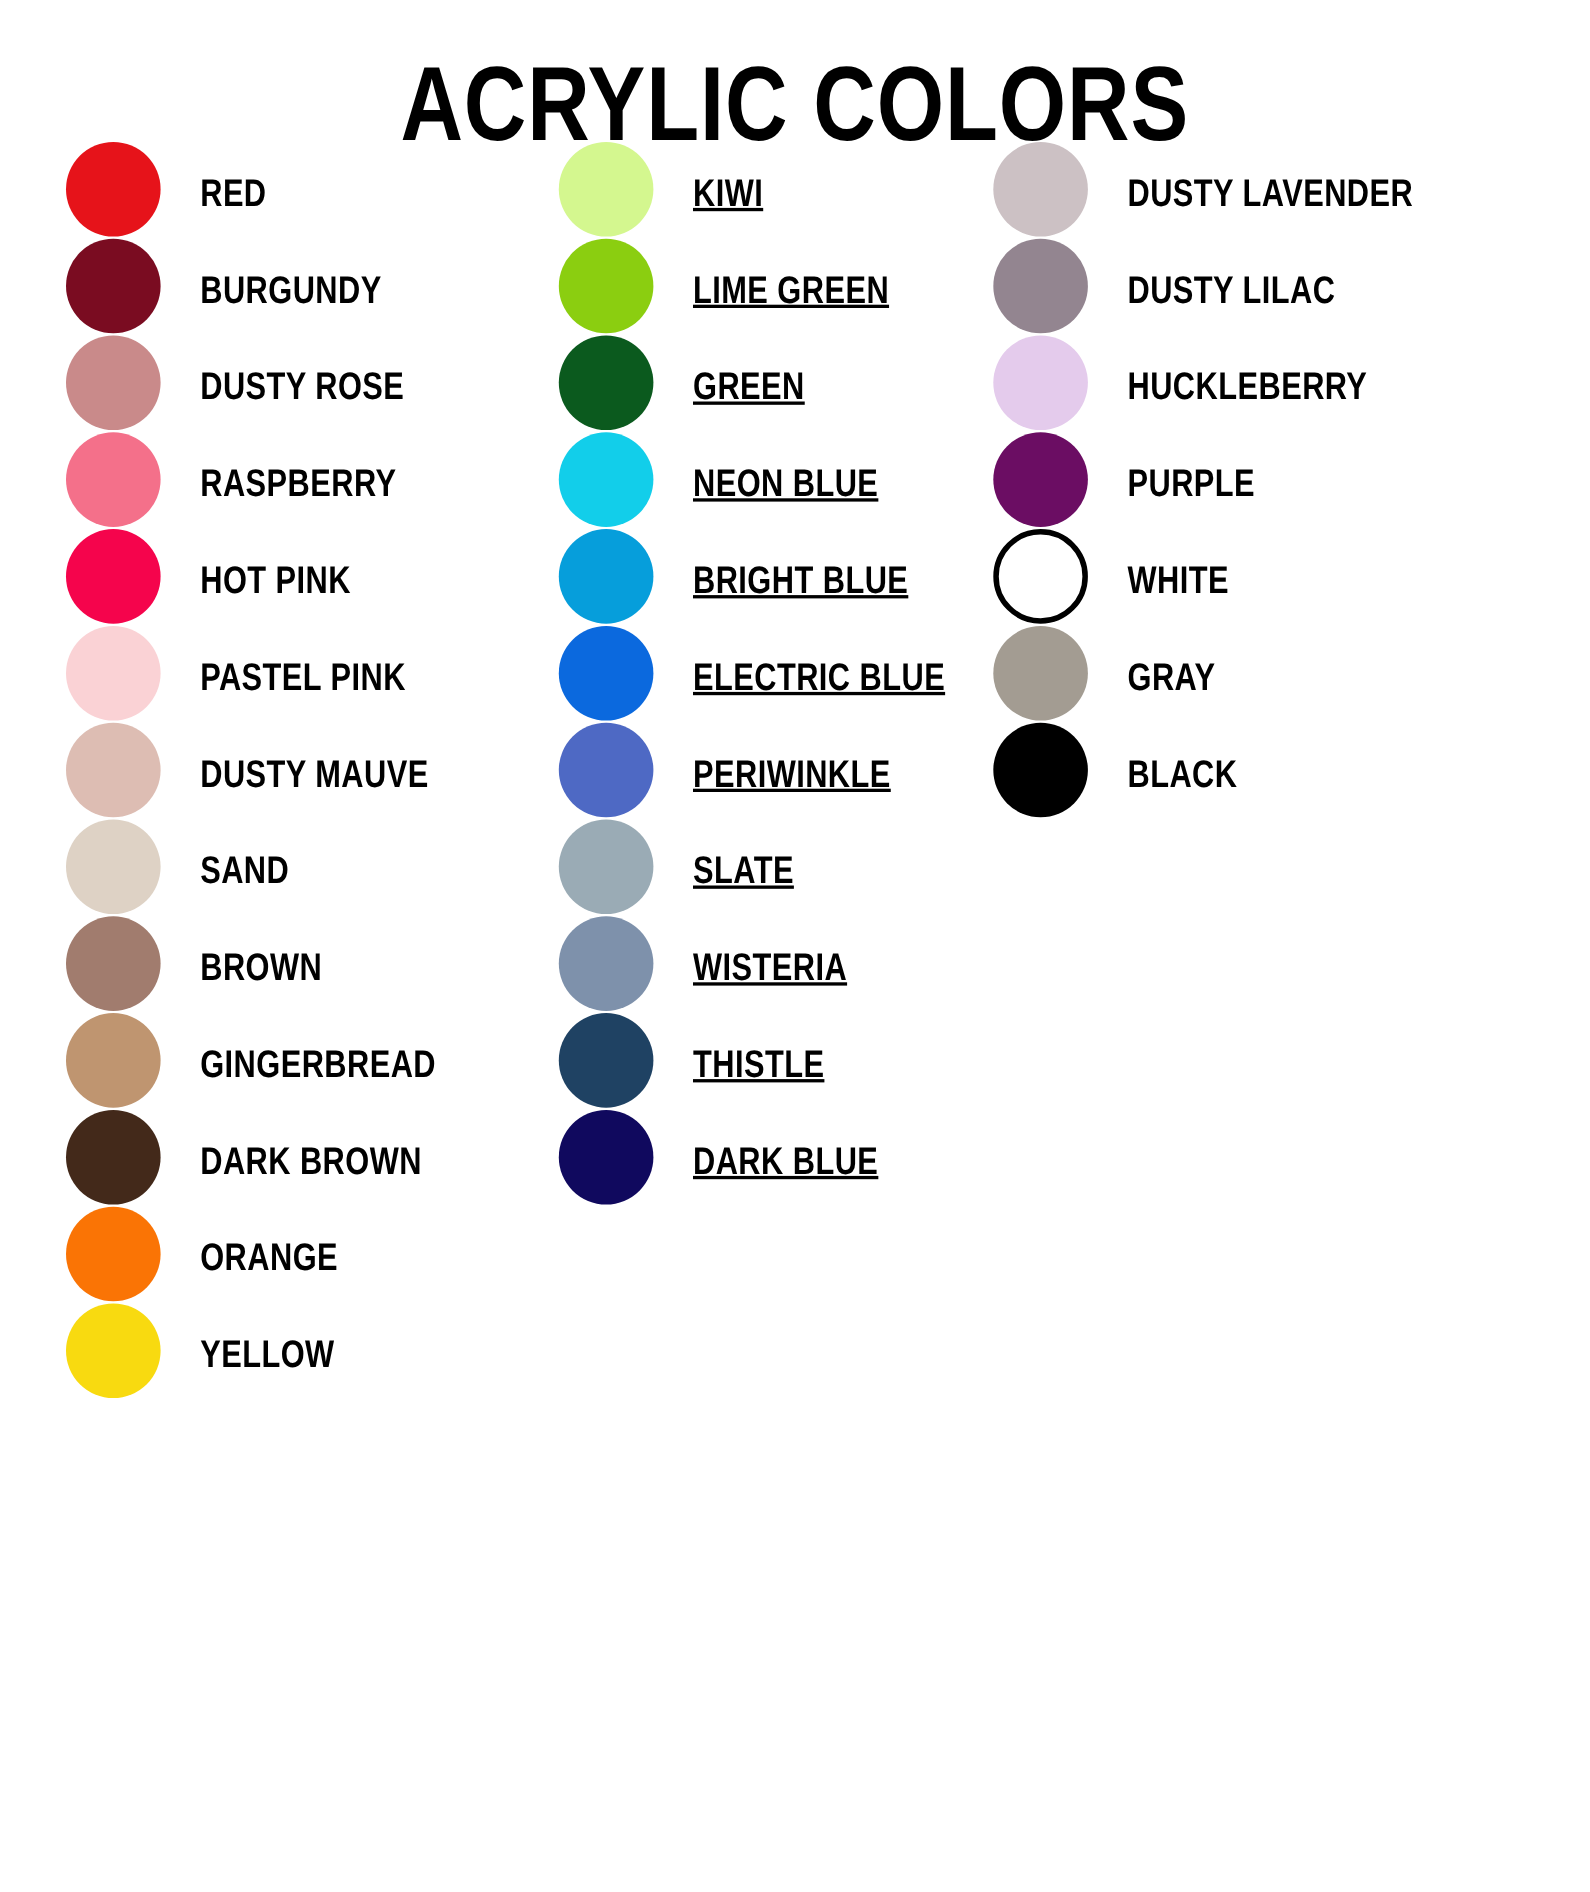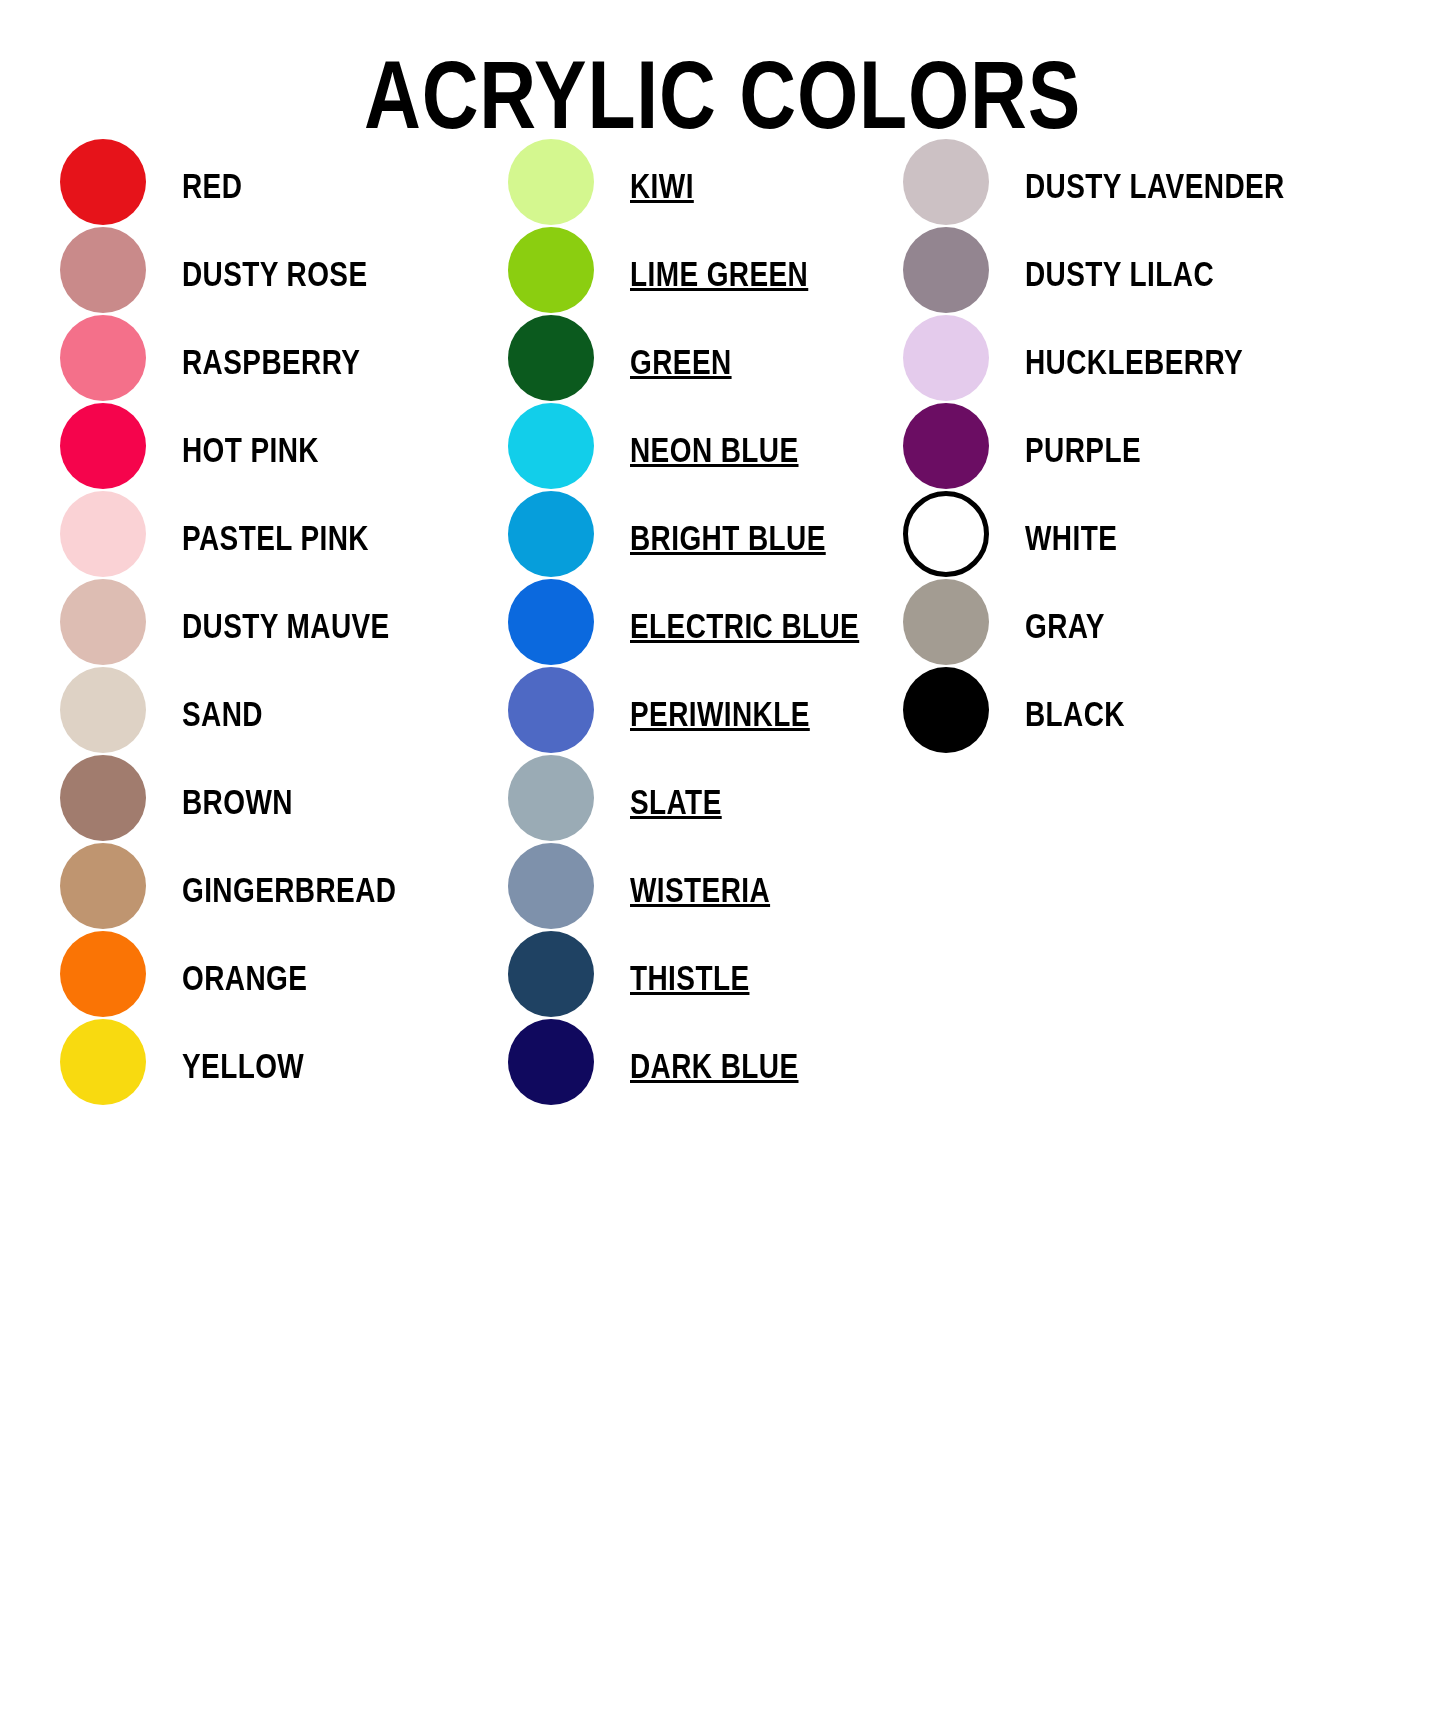--- a/index.html
+++ b/index.html
@@ -30,21 +30,21 @@
     font-size: 96px;
     line-height: 110px;
     letter-spacing: 1px;
     color: #000000;
     transform: scaleX(0.82);
     transform-origin: center top;
     white-space: nowrap;
   }
   .columns {
     position: absolute;
-    top: 138px;
+    top: 128px;
     left: 0;
     width: 1445px;
     height: 1500px;
   }
   .column {
     position: absolute;
     top: 0;
   }
   .col-0 { left: 60px;  width: 420px; }
   .col-1 { left: 508px; width: 420px; text-decoration: underline; }
@@ -89,20 +89,24 @@
 
   <div class="title">ACRYLIC COLORS</div>
 
   <div class="columns">
     <div class="column col-0">
         <div class="swatch-row">
           <div class="dot" style="background: rgb(230, 19, 26);"></div>
           <div class="label">RED</div>
         </div>
         <div class="swatch-row">
+          <div class="dot" style="background: rgb(122, 12, 33);"></div>
+          <div class="label">BURGUNDY</div>
+        </div>
+        <div class="swatch-row">
           <div class="dot" style="background: rgb(201, 138, 138);"></div>
           <div class="label">DUSTY ROSE</div>
         </div>
         <div class="swatch-row">
           <div class="dot" style="background: rgb(244, 112, 138);"></div>
           <div class="label">RASPBERRY</div>
         </div>
         <div class="swatch-row">
           <div class="dot" style="background: rgb(245, 4, 76);"></div>
           <div class="label">HOT PINK</div>
@@ -121,20 +125,24 @@
         </div>
         <div class="swatch-row">
           <div class="dot" style="background: rgb(161, 124, 110);"></div>
           <div class="label">BROWN</div>
         </div>
         <div class="swatch-row">
           <div class="dot" style="background: rgb(191, 149, 112);"></div>
           <div class="label">GINGERBREAD</div>
         </div>
         <div class="swatch-row">
+          <div class="dot" style="background: rgb(67, 41, 26);"></div>
+          <div class="label">DARK BROWN</div>
+        </div>
+        <div class="swatch-row">
           <div class="dot" style="background: rgb(250, 116, 5);"></div>
           <div class="label">ORANGE</div>
         </div>
         <div class="swatch-row">
           <div class="dot" style="background: rgb(248, 218, 16);"></div>
           <div class="label">YELLOW</div>
         </div>
       </div>
     <div class="column col-1">
         <div class="swatch-row">

